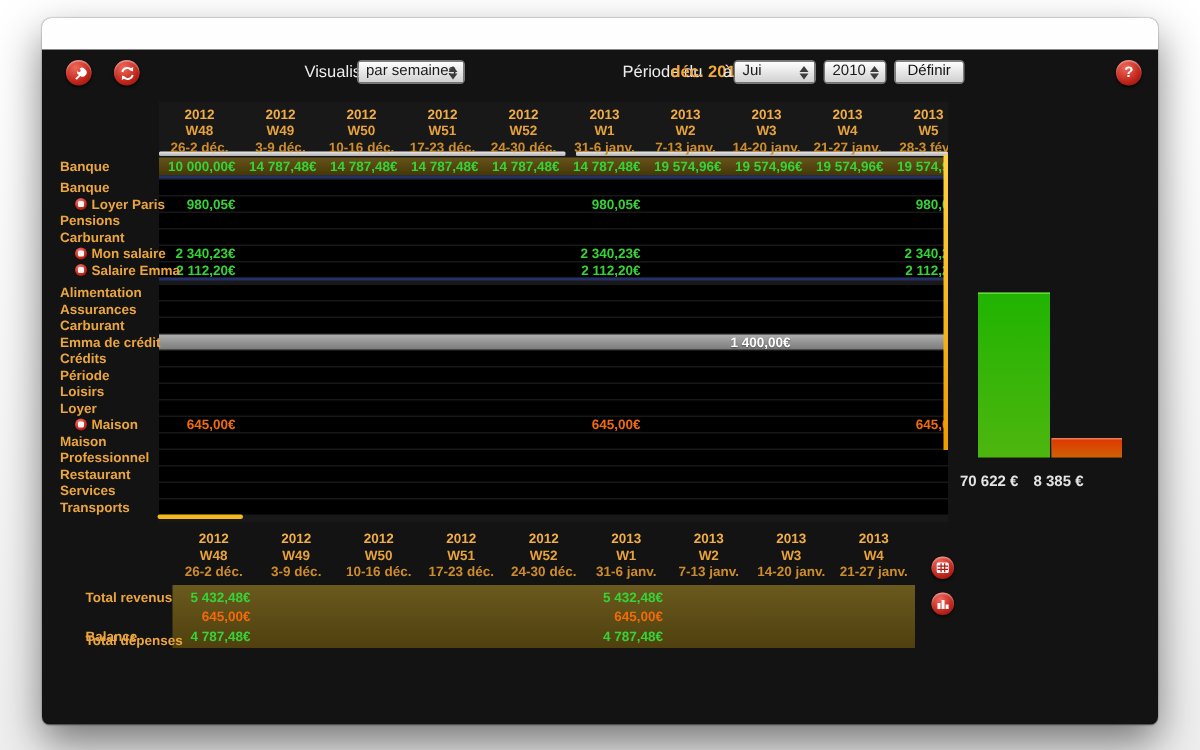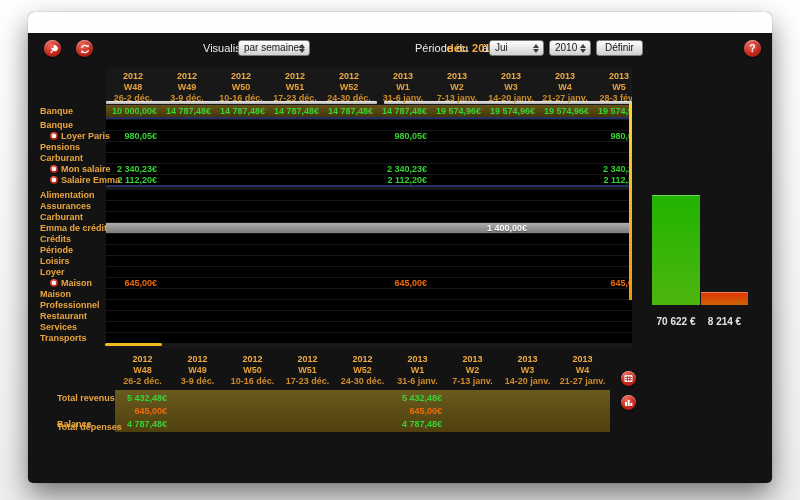--- a/index.html
+++ b/index.html
@@ -50,21 +50,21 @@
   .gval.green{color:#36d336;}.gval.orange{color:#f26a0a;}
   .credit-label{position:absolute;left:330px;width:91px;text-align:right;font-size:9px;font-weight:bold;color:#ffffff;line-height:10px;text-shadow:0 1px 1px rgba(0,0,0,.4);}
   .vline{position:absolute;left:601px;top:70px;width:3px;height:197px;background:linear-gradient(180deg,#ffd23f,#ee9c00);z-index:6;}
   #labels{position:absolute;left:0;top:0;right:0;bottom:0;pointer-events:none;}
   .row-label{position:absolute;font-size:9px;font-weight:bold;color:#eaa53e;white-space:nowrap;height:10px;line-height:10px;pointer-events:auto;}
   .rec-icon{display:inline-block;width:8px;height:8px;border-radius:50%;margin-right:3px;vertical-align:-1px;position:relative;
         background:radial-gradient(circle at 40% 32%,#f28378,#c4251a 60%,#8a0c04);box-shadow:0 0 1px rgba(0,0,0,.8);}
   .rec-icon::after{content:"";position:absolute;left:2px;top:2px;width:4px;height:4px;background:#f4f4f4;border-radius:1px;}
 
   .bar{position:absolute;}
-  .bar-label{position:absolute;font-size:10px;font-weight:bold;color:#e4e4e4;text-align:center;white-space:nowrap;}
+  .bar-label{position:absolute;font-size:10px;font-weight:bold;color:#e4e4e4;white-space:nowrap;}
 
   #summary{position:absolute;left:87px;top:320px;width:523px;height:118px;}
   .sum-block{position:absolute;left:0;top:37px;width:495px;height:42px;background:linear-gradient(180deg,#6a5a1e,#4f400e);}
   .scol{position:absolute;width:55px;text-align:center;font-size:9px;font-weight:bold;white-space:nowrap;}
   .sval{position:absolute;font-size:9px;font-weight:bold;white-space:nowrap;text-align:right;line-height:13px;}
   .sval.green{color:#36d336;}.sval.orange{color:#f26a0a;}
   .sum-label{position:absolute;font-size:9px;font-weight:bold;color:#eaa53e;white-space:nowrap;line-height:13px;}
   .hthumb{position:absolute;left:77px;top:310px;width:57px;height:3px;border-radius:2px;background:#f3b91f;}
 </style>
 </head>
@@ -224,21 +224,21 @@
           <div class="row-label" style="left: 12px; top: 267px; text-align: right;">Professionnel</div>
           <div class="row-label" style="left: 12px; top: 278px;">Restaurant</div>
           <div class="row-label" style="left: 12px; top: 289px;">Services</div>
           <div class="row-label" style="left: 12px; top: 300px;">Transports</div>
         </div>
 
       <div id="minichart">
           <div class="bar" style="left: 624px; top: 162px; width: 48px; height: 110px; background: linear-gradient(rgb(91, 214, 17), rgba(0, 0, 0, 0.15)), rgb(91, 214, 17); background-blend-mode: multiply; box-shadow: rgba(255, 255, 255, 0.35) 0px 1px 0px inset;"></div>
           <div class="bar-label" style="left: 612px; top: 283px; width: 72px;">70 622 €</div>
           <div class="bar" style="left: 673px; top: 259px; width: 47px; height: 13px; background: linear-gradient(rgb(240, 116, 8), rgba(0, 0, 0, 0.15)), rgb(240, 116, 8); background-blend-mode: multiply; box-shadow: rgba(255, 255, 255, 0.35) 0px 1px 0px inset;"></div>
-          <div class="bar-label" style="left: 661px; top: 283px; width: 71px;">8 214 €</div>
+          <div class="bar-label" style="left: 661px; top: 283px; width: 71px;">8 385 €</div>
         </div>
 
       <div id="summary">
         <div class="sum-block"></div>
       <div class="scol cl-year" style="left: 0px; top: 1px;">2012</div>
           <div class="scol cl-week" style="left: 0px; top: 12px;">W48</div>
           <div class="scol cl-range" style="left: 0px; top: 23px;">26-2 déc.</div>
           <div class="scol cl-year" style="left: 55px; top: 1px;">2012</div>
           <div class="scol cl-week" style="left: 55px; top: 12px;">W49</div>
           <div class="scol cl-range" style="left: 55px; top: 23px;">3-9 déc.</div>

